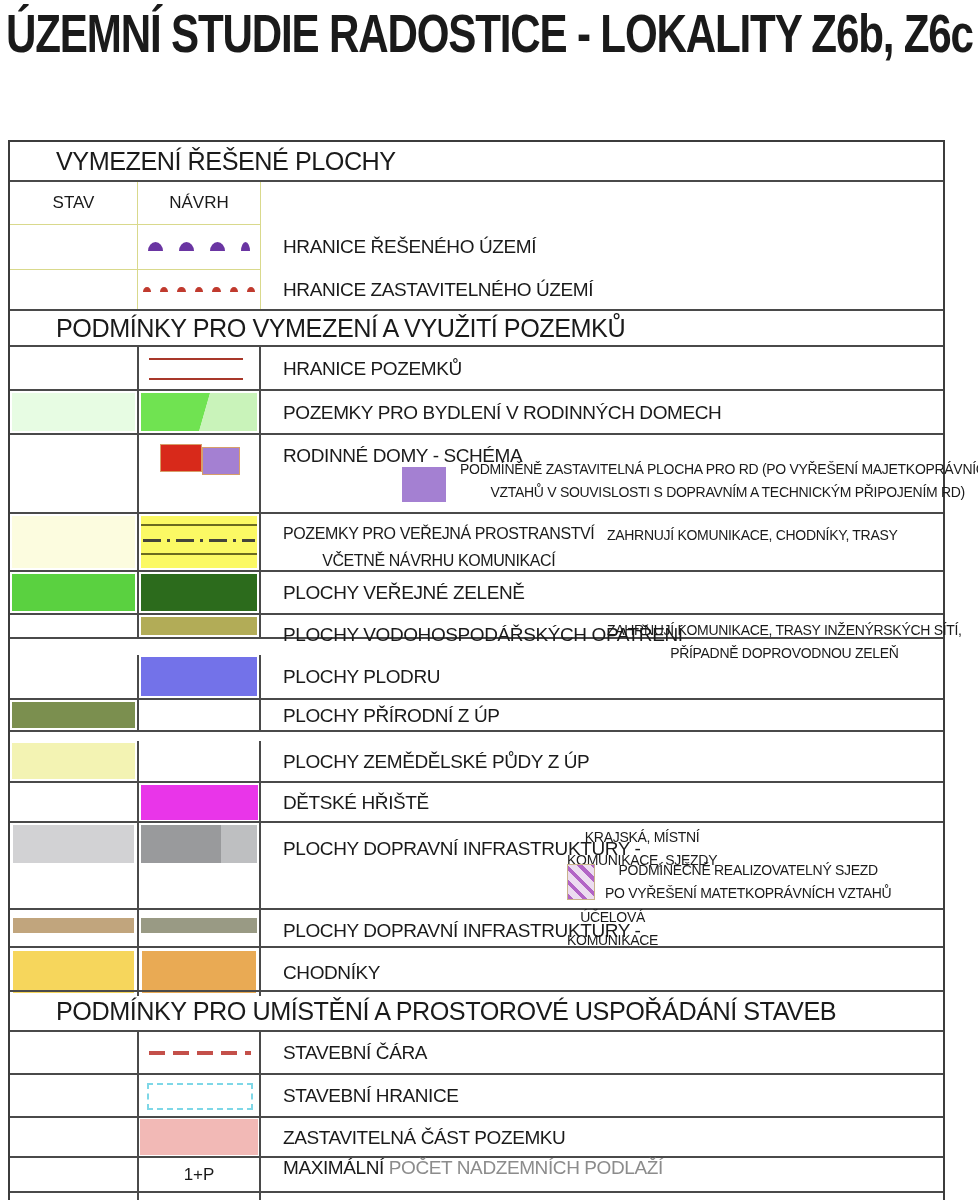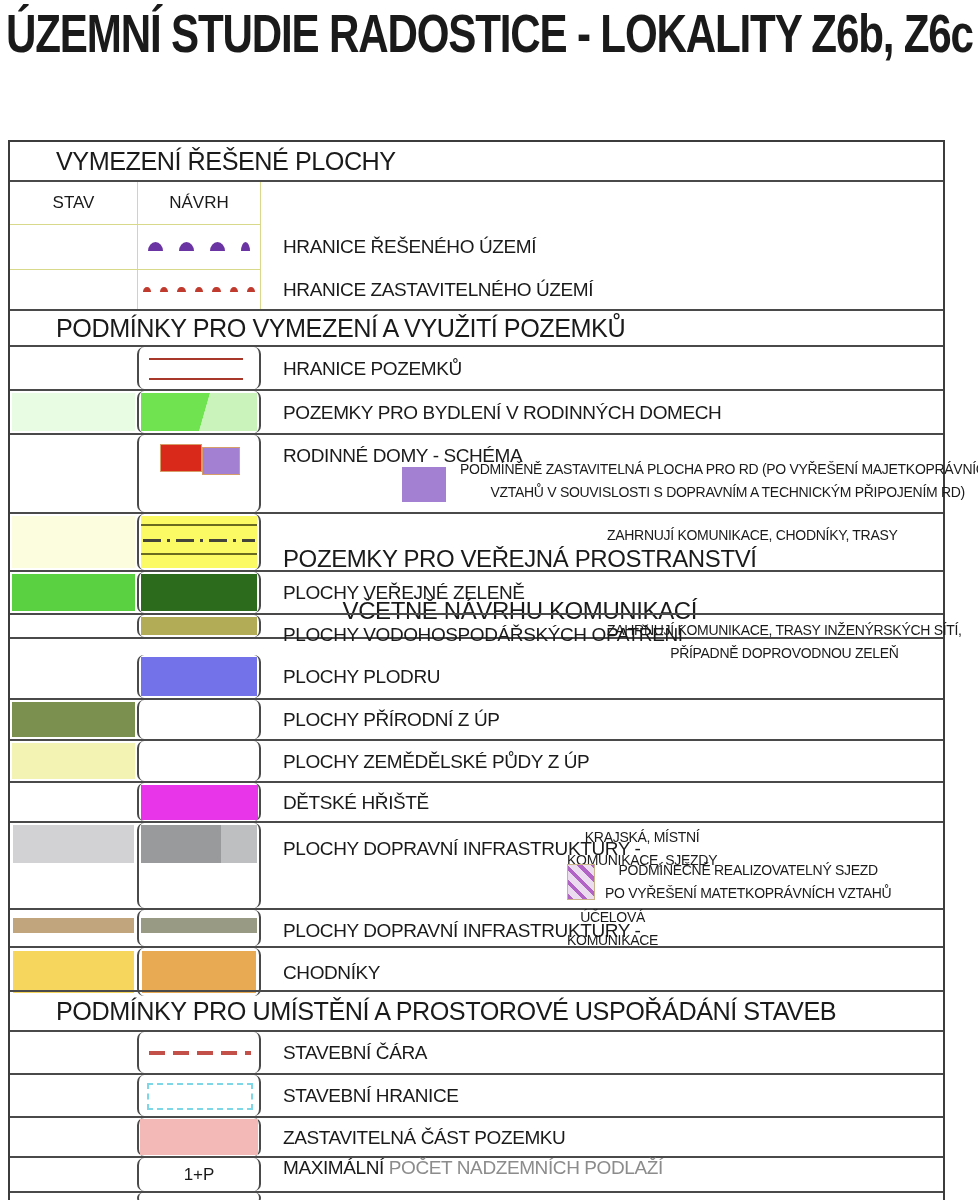--- a/index.html
+++ b/index.html
@@ -11,27 +11,27 @@
     border:2.5px solid var(--outer);background:#fff;}
   .sec{position:absolute;left:0;right:0;display:flex;align-items:center;padding-left:46px;
     border-top:2.5px solid var(--grid-dark);border-bottom:2.5px solid var(--grid-dark);}
   .sec.first{border-top:none;}
   .hdr{font-size:26px;letter-spacing:-0.5px;white-space:nowrap;transform:scaleX(0.97);transform-origin:left center;}
   .row{position:absolute;left:0;right:0;}
   .row.bdark{border-bottom:2px solid var(--grid-dark);text-align:center;}
   .cell{position:absolute;top:0;bottom:0;}
   .c-stav{left:0;width:127px;}
   .c-navrh{left:127px;width:124px;}
-  .c-navrh.dark{border-left:2px solid var(--grid-dark);border-right:2px solid var(--grid-dark);border-radius:7px;}
+  .c-navrh.dark{border-left:2px solid var(--grid-dark);border-right:2px solid var(--grid-dark);}
   .c-navrh.pale{border-left:1.5px solid var(--grid-pale);border-right:1.5px solid var(--grid-pale);}
   .c-desc{left:251px;right:0;display:flex;align-items:center;padding-left:22px;}
   .c-desc.static{display:block;padding-left:0;}
   .pale-div{position:absolute;left:0;width:251px;bottom:-1px;height:1.5px;background:var(--grid-pale);}
   .lbl{font-size:19px;letter-spacing:-0.4px;white-space:nowrap;line-height:23px;}
-  .lbl2{font-size:24px;letter-spacing:-0.4px;white-space:nowrap;line-height:27px;margin-top:25px;}
+  .lbl2{font-size:16px;letter-spacing:-0.4px;white-space:nowrap;line-height:27px;}
   .note{font-size:14px;letter-spacing:-0.3px;white-space:nowrap;line-height:23px;}
   .colhead{font-size:17px;letter-spacing:0;}
   .center{display:flex;align-items:center;justify-content:center;position:absolute;inset:0;}
   .fill{position:absolute;inset:2px;}
   .sym-row{position:absolute;inset:0;display:flex;align-items:center;justify-content:center;}
   .dome{border-radius:50% 50% 0 0 / 100% 100% 0 0;}
   .pdash{width:15px;height:9px;background:var(--purple-dash);margin:0 8px;}
   .pdash.small{width:9px;}
   .rdot{width:9px;height:5px;background:var(--red-dot);margin:0 4.5px;}
   .redline{position:absolute;left:10px;right:16px;height:2px;background:var(--pozemku-line);}
@@ -200,21 +200,21 @@
   <div class="row bdark" style="top:513px;height:45px">
     <div class="cell c-stav"></div>
     <div class="cell c-navrh dark">
       <div class="fill" style="background:var(--plodru)"></div>
     </div>
     <div class="cell c-desc">
       <span class="lbl">PLOCHY PLODRU</span>
     </div>
   </div>
 
-  <div class="row bdark" style="top:558px;height:41px">
+  <div class="row bdark" style="top:558px;height:32px">
     <div class="cell c-stav">
       <div class="fill" style="background:var(--prirodni)"></div>
     </div>
     <div class="cell c-navrh dark"></div>
     <div class="cell c-desc">
       <span class="lbl">PLOCHY PŘÍRODNÍ Z ÚP</span>
     </div>
   </div>
 
   <div class="row bdark" style="top:599px;height:42px">

